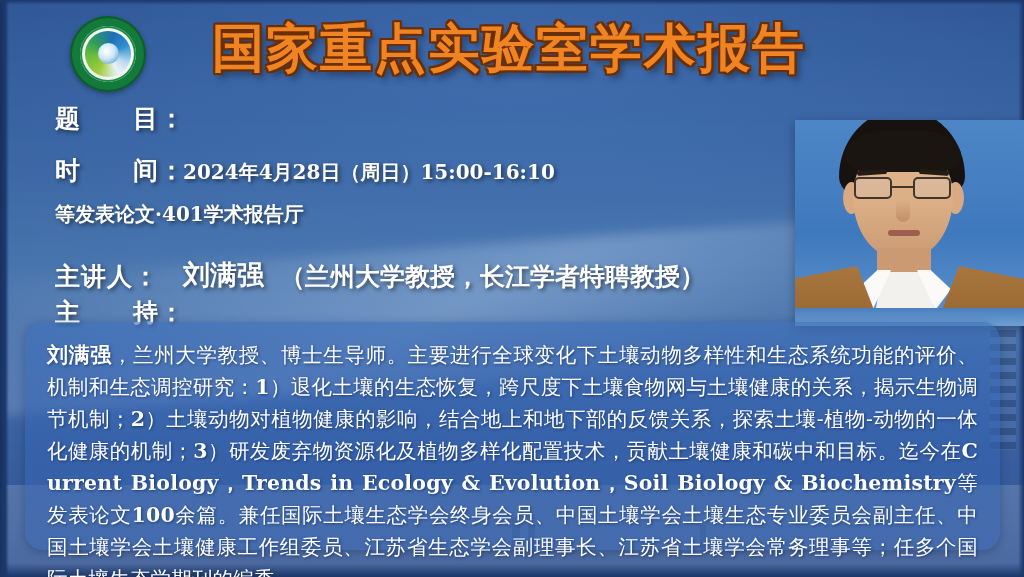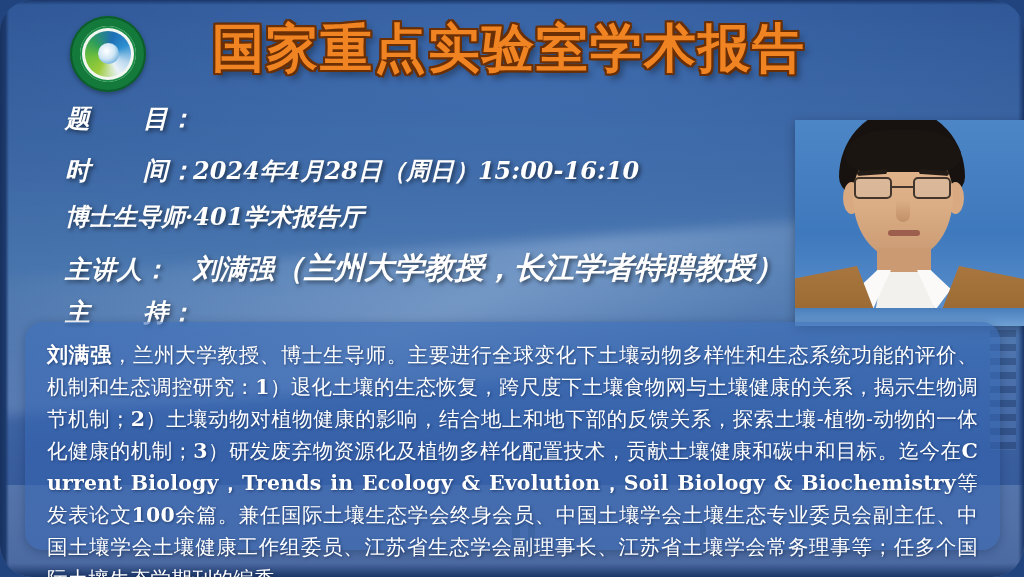--- a/index.html
+++ b/index.html
@@ -11,21 +11,20 @@
 
   
   .poster {
     position:relative;
     width:1024px;
     height:577px;
     overflow:hidden;
     background:
       radial-gradient(ellipse 120% 80% at 50% 10%, rgba(70,120,190,0.55) 0%, rgba(40,80,150,0) 65%),
       linear-gradient(180deg, #2a4f8e 0%, #2f5795 22%, #37639f 46%, #33589a 70%, #2b4c8c 100%);
-    border-radius: 32px;
   }
   
   .bg-photo {
     position:absolute; inset:0;
     opacity:.42;
     background:
       
       linear-gradient(180deg, rgba(120,170,225,0.00) 0%, rgba(130,180,230,0.18) 30%, rgba(150,195,235,0.38) 52%, rgba(120,160,210,0.25) 70%, rgba(60,100,165,0.18) 100%);
     mix-blend-mode:screen;
     pointer-events:none;
@@ -104,59 +103,59 @@
     font-family:"DejaVu Sans","Liberation Sans", sans-serif;
     text-shadow:
       2px 0 0 #6a2f05, -2px 0 0 #6a2f05, 0 2px 0 #6a2f05, 0 -2px 0 #6a2f05,
       2px 2px 0 #6a2f05, -2px 2px 0 #6a2f05, 2px -2px 0 #6a2f05, -2px -2px 0 #6a2f05,
       4px 5px 7px rgba(0,0,0,.45);
     white-space:nowrap;
   }
 
   
   .info {
-    position:absolute; left:65px; top:102px; width:790px;font-style:italic;
+    position:absolute; left:55px; top:102px; width:790px;
   }
   .info-row {
     display:flex; align-items:baseline;
     color:#ffffff;
     margin-bottom:3px;
     text-shadow:2px 2px 4px rgba(0,0,0,.55);
     white-space:nowrap;
   }
   .info-label {
     font-family:"DejaVu Serif","Liberation Serif", serif;
     font-weight:bold;
     font-size:25px;
     width:128px;
     flex:0 0 128px;
     letter-spacing:1px;
   }
   .info-value {
-    font-size:24px;
+    font-size:20px;
     font-weight:bold;
   }
   .row-title .info-value {
     font-family:"DejaVu Sans","Liberation Sans", sans-serif;
     font-size:26px;
     letter-spacing:0px;
   }
   .row-time .info-value,
   .row-place .info-value,
   .row-speaker .info-value,
   .row-host .info-value {
     font-family:"DejaVu Serif","Liberation Serif", serif;
   }
   .row-title { height:44px; }
   .row-time { height:44px;margin-top:8px; }
   .row-place { height:44px; }
-  .row-speaker { height:45px; }
+  .row-speaker { height:45px;align-items:flex-end; }
   .row-host { height:44px; }
   .speaker-name { font-size:27px; }
-  .speaker-aff  { font-size:30px; }
+  .speaker-aff  { font-size:25px;padding-left:16px; }
 
   
   .portrait {
     position:absolute; left:795px; top:120px;
     width:229px; height:206px;
     overflow:hidden;
     background:linear-gradient(180deg,#4d86c6 0%,#3f79bd 55%,#5e93cf 100%);
     box-shadow:0 3px 10px rgba(0,0,0,.30);
   }
   .p-hair {
@@ -303,21 +302,21 @@
     <div class="info-row row-title">
       <span class="info-label">题　　目：</span>
     </div>
 
     <div class="info-row row-time">
       <span class="info-label">时　　间：</span>
       <span class="info-value">2024年4月28日（周日）15:00-16:10</span>
     </div>
 
     <div class="info-row row-place">
-      <span class="info-value">博士生导师·401学术报告厅</span>
+      <span class="info-value">等发表论文·401学术报告厅</span>
     </div>
 
     <div class="info-row row-speaker">
       <span class="info-label">主讲人：</span>
       <span class="info-value speaker-name">刘满强</span>
       <span class="info-value speaker-aff">（兰州大学教授，长江学者特聘教授）</span>
     </div>
 
     <div class="info-row row-host">
       <span class="info-label">主　　持：</span>

